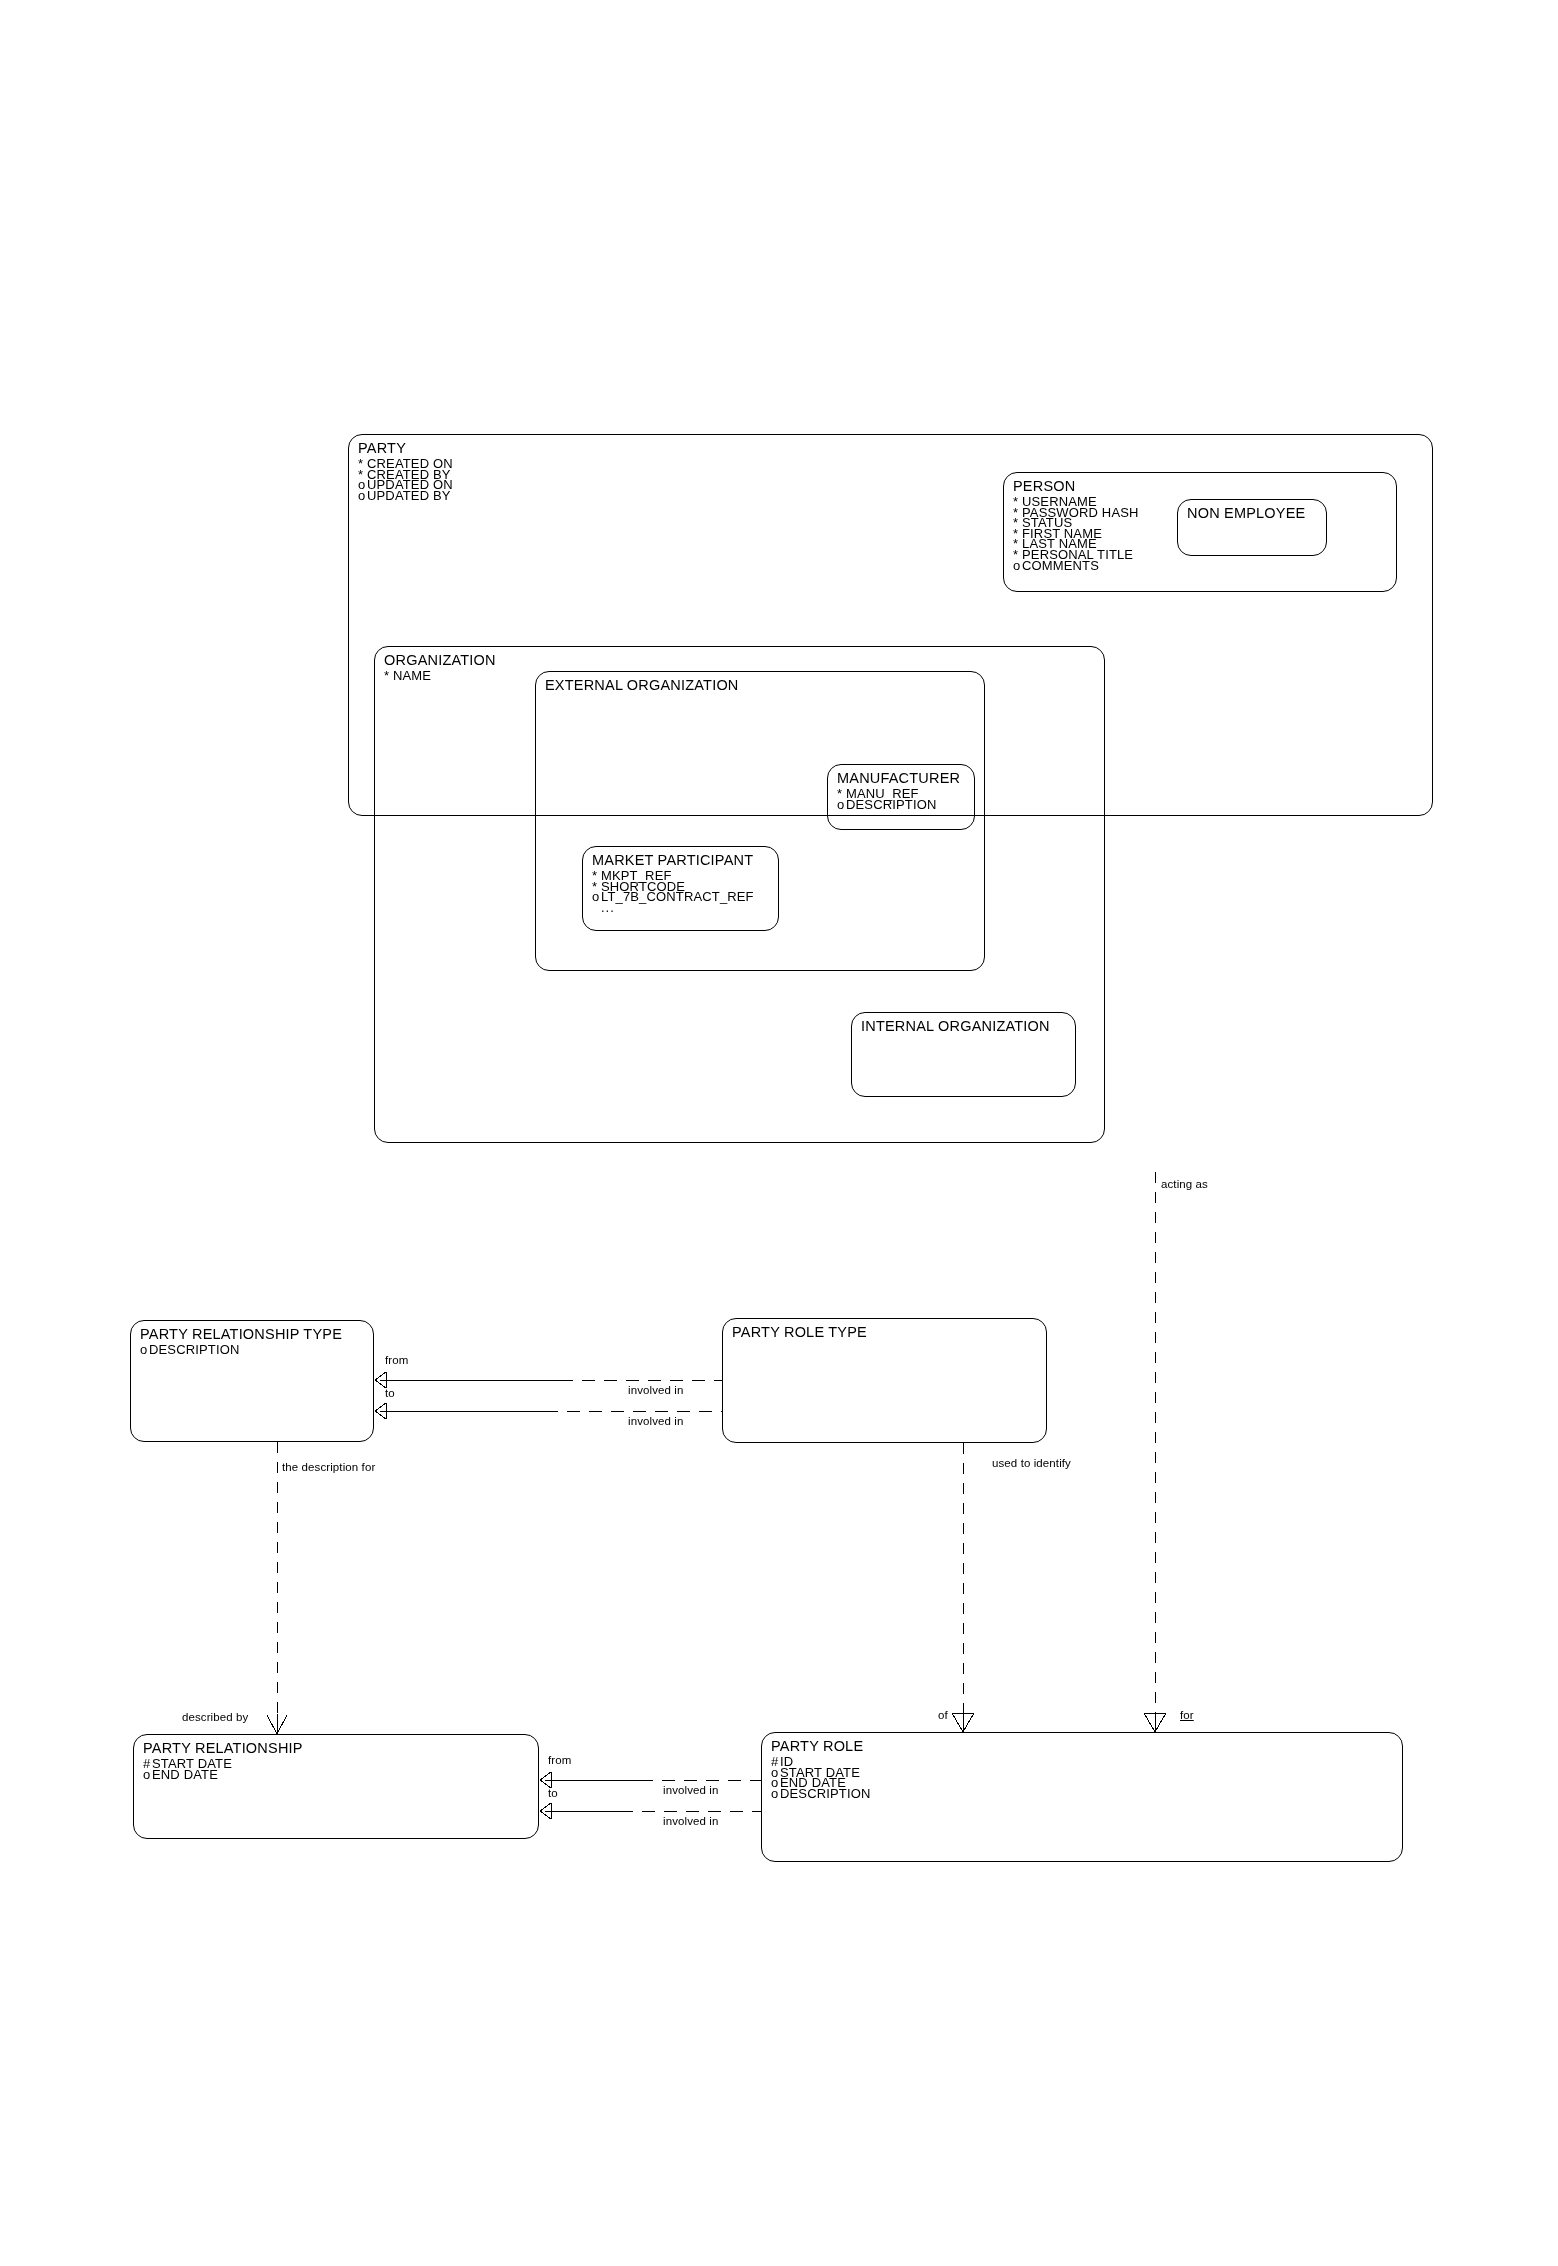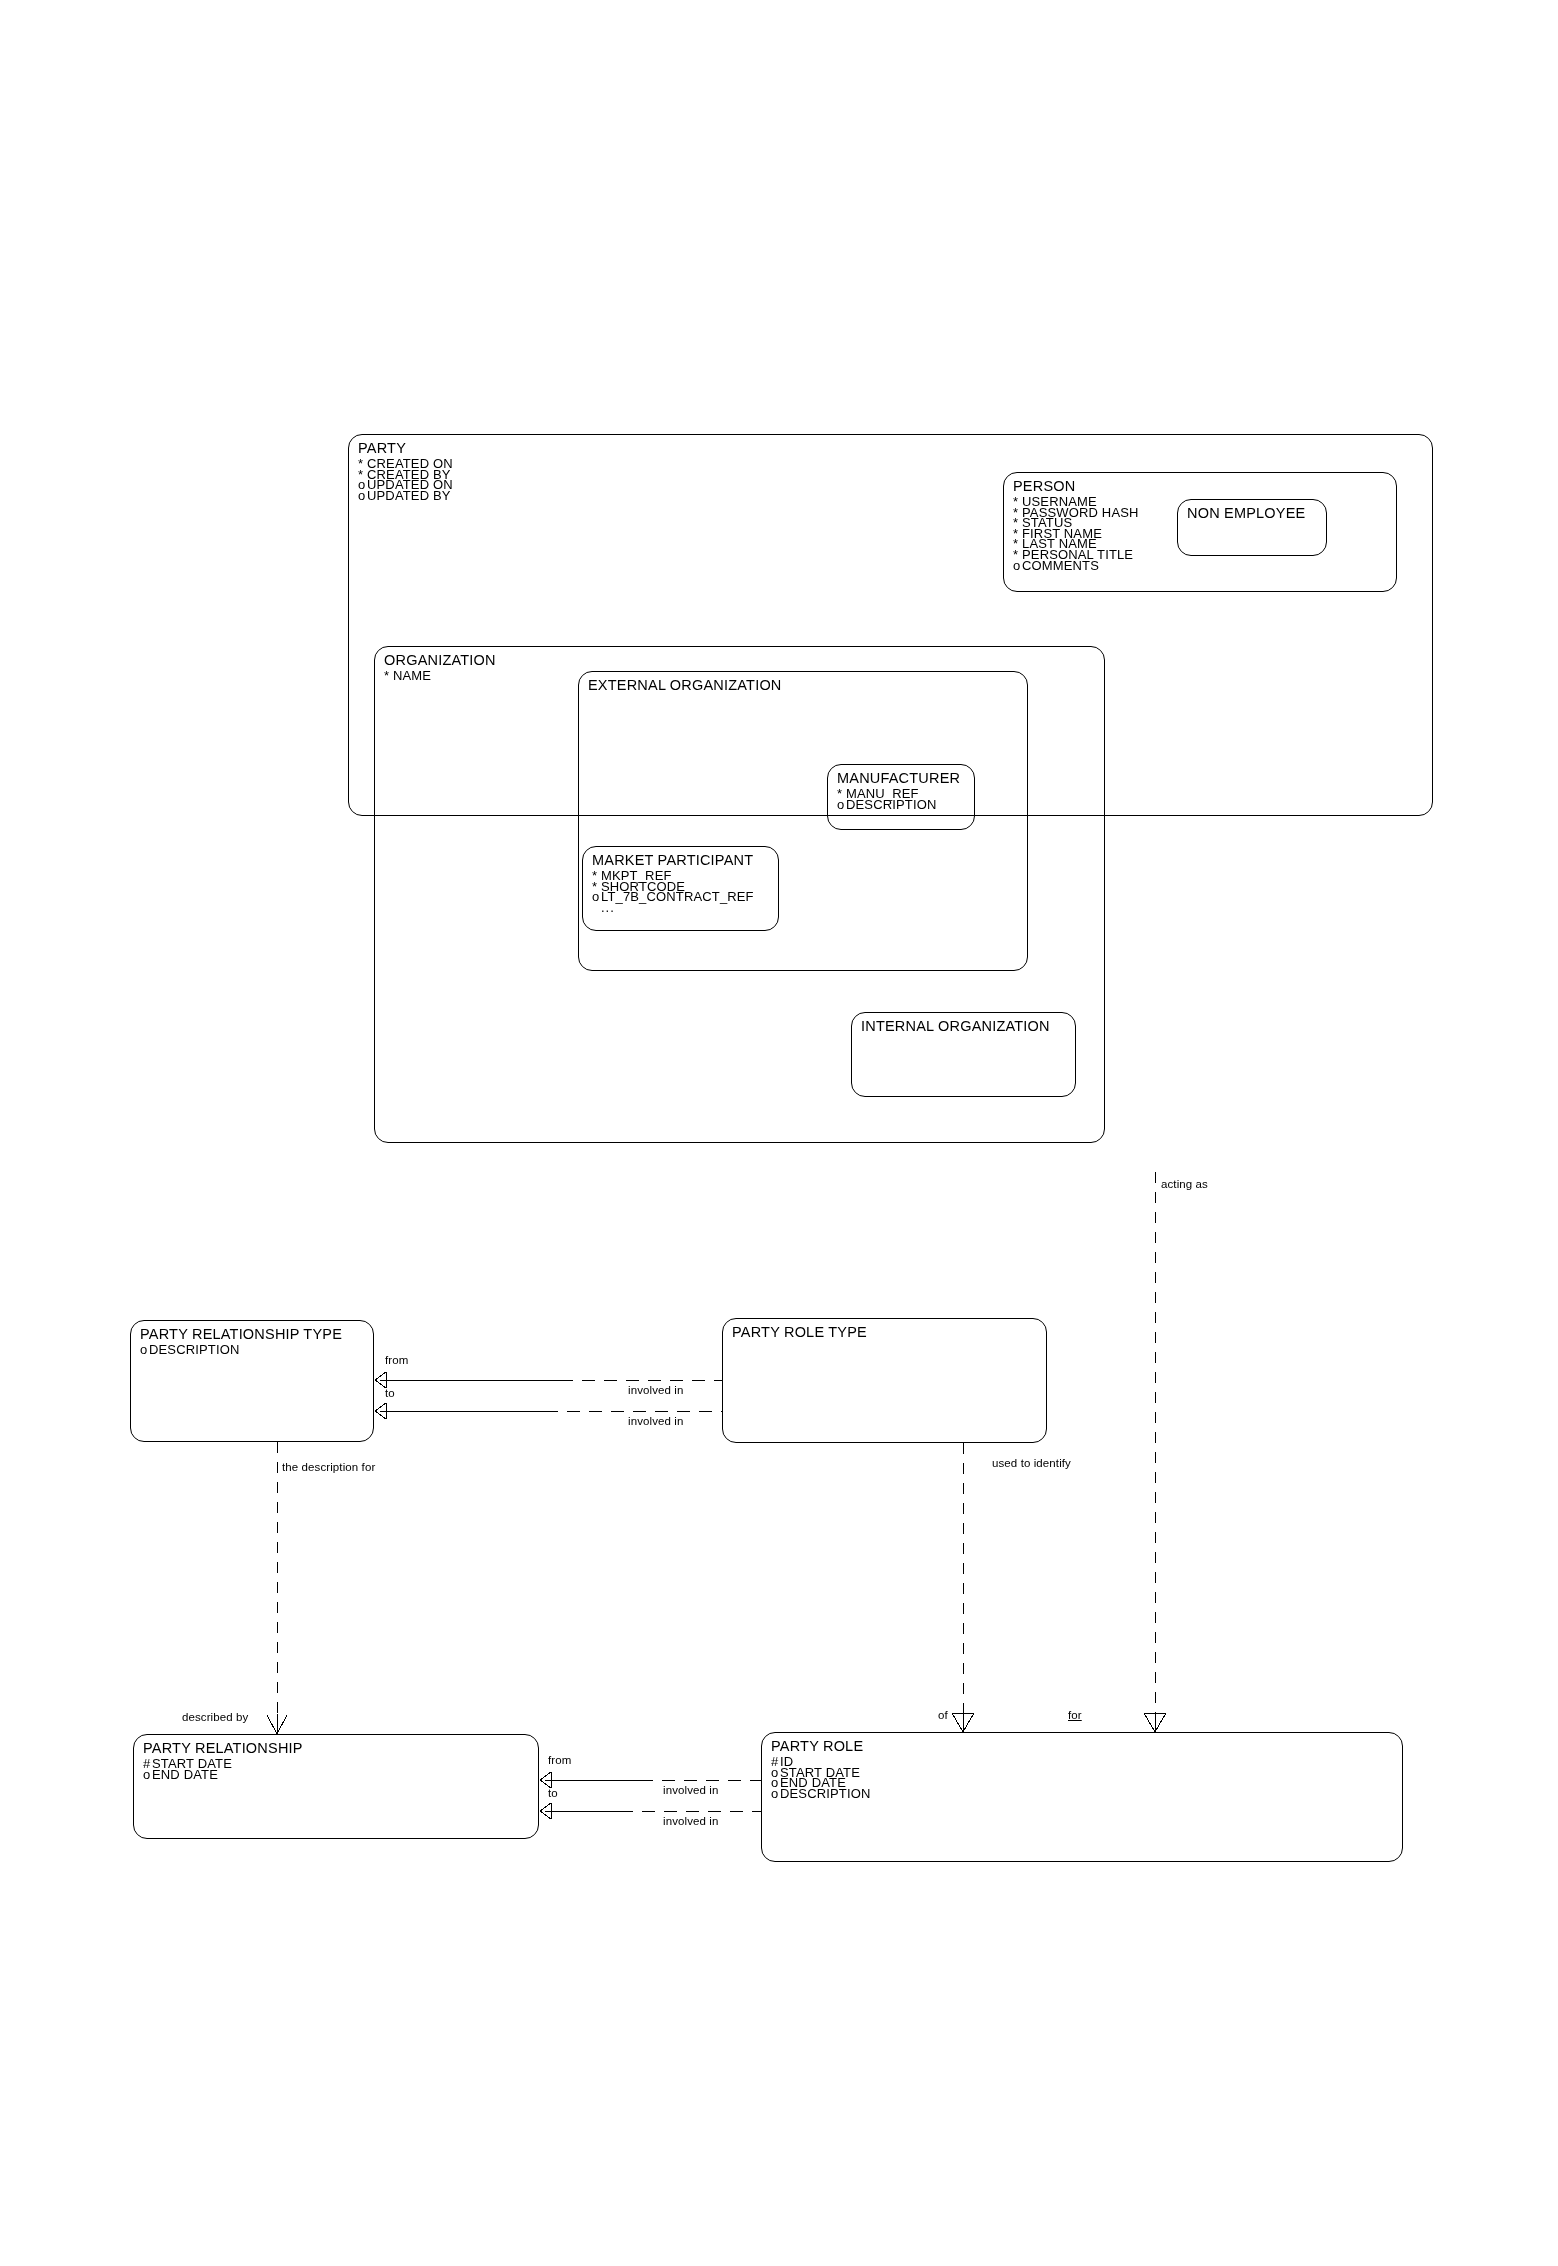--- a/index.html
+++ b/index.html
@@ -111,21 +111,21 @@
     <div class="ent-name">NON EMPLOYEE</div>
   </div>
 
   <div class="entity" style="left:374px; top:624px; width:731px; height:497px;">
     <div class="ent-name">ORGANIZATION</div>
     <div class="attrs">
       <div class="attr"><span class="mark">*</span><span>NAME</span></div>
     </div>
   </div>
 
-  <div class="entity" style="left:578px; top:649px; width:450px; height:300px;">
+  <div class="entity" style="left:535px; top:649px; width:450px; height:300px;">
     <div class="ent-name">EXTERNAL ORGANIZATION</div>
   </div>
 
   <div class="entity" style="left:827px; top:742px; width:148px; height:66px;">
     <div class="ent-name">MANUFACTURER</div>
     <div class="attrs">
       <div class="attr"><span class="mark">*</span><span>MANU_REF</span></div>
       <div class="attr"><span class="mark">o</span><span>DESCRIPTION</span></div>
     </div>
   </div>
@@ -246,21 +246,21 @@
   <div class="rel-label" style="left:628px; top:1394px;">involved in</div>
 
   <div class="rel-label" style="left:282px; top:1440px;">the description for</div>
 
   <div class="rel-label" style="left:968px; top:1436px;padding-left:24px;">used to identify</div>
 
   <div class="rel-label" style="left:182px; top:1690px;">described by</div>
 
   <div class="rel-label" style="left:938px; top:1688px;">of</div>
 
-  <div class="rel-label" style="left:1068px; top:1688px;text-decoration:underline;">for</div>
+  <div class="rel-label" style="left:1180px; top:1688px;text-decoration:underline;">for</div>
 
   <div class="rel-label" style="left:548px; top:1733px;">from</div>
 
   <div class="rel-label" style="left:548px; top:1766px;">to</div>
 
   <div class="rel-label" style="left:663px; top:1763px;">involved in</div>
 
   <div class="rel-label" style="left:663px; top:1794px;">involved in</div>
 
 </div>

